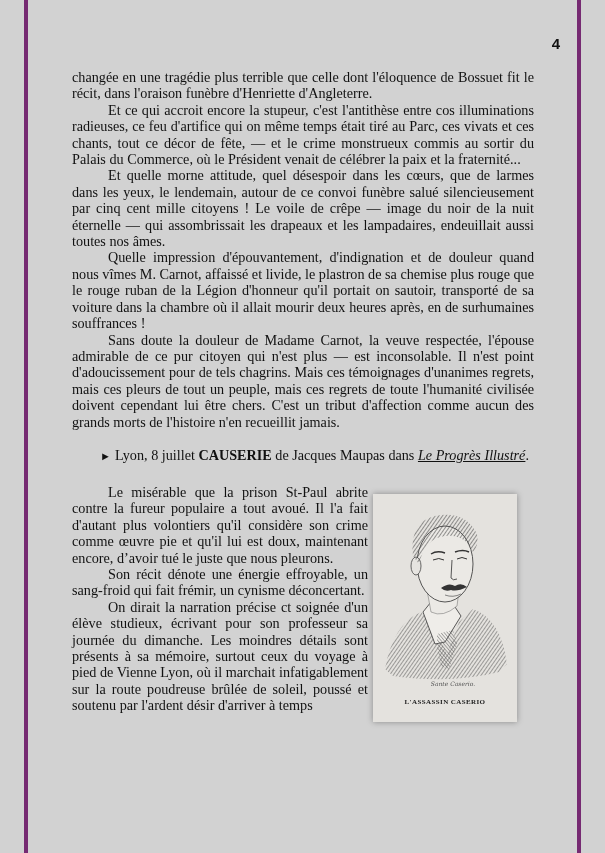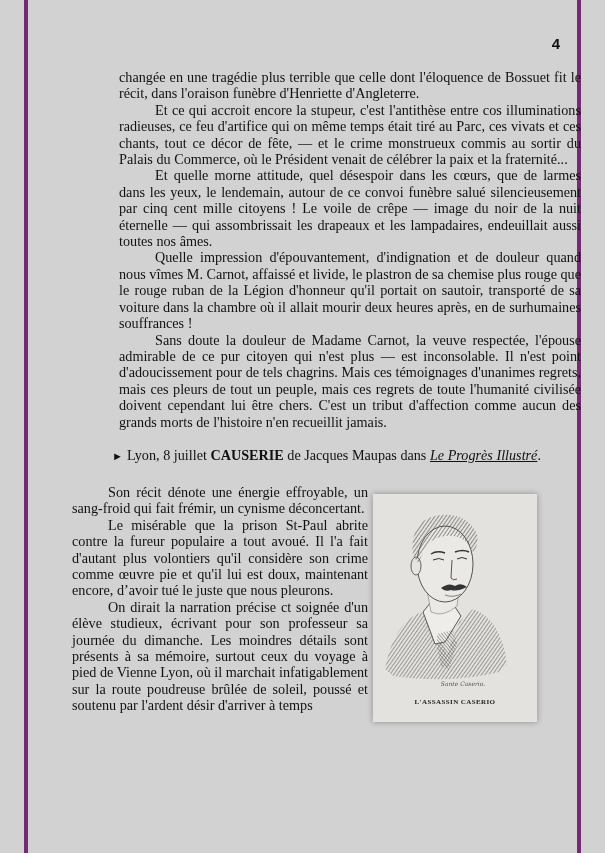--- a/index.html
+++ b/index.html
@@ -19,34 +19,34 @@
     position: absolute; top: 35px; left: 520px; width: 40px; text-align: right;
     font-family: "Liberation Sans", "DejaVu Sans", sans-serif;
     font-weight: bold; font-size: 15px; color: #111;
   }
   .text {
     position: absolute; left: 72px; width: 462px;
     font-size: 14.2px; line-height: 16.4px; text-align: justify;
   }
   .text p { margin: 0; text-indent: 36px; }
   .text p.noindent { text-indent: 0; }
-  .section1 { top: 69px; margin-left: 47px; }
+  .section1 { top: 69px; }
   .heading {
-    position: absolute; top: 447px; left: 112px; width: 440px;
+    position: absolute; top: 447px; left: 100px; width: 440px;
     font-size: 14.2px; line-height: 16.4px; white-space: nowrap;
   }
   .heading .arrow { font-size: 11px; margin-right: 4px; }
   .heading b { font-weight: bold; }
   .heading .pub { font-style: italic; text-decoration: underline; }
   .section2 { top: 484px; }
   .section2 .float-spacer {
     float: right; width: 166px; height: 264px;
   }
   .portrait {
-    position: absolute; left: 373px; top: 494px; width: 164px; height: 228px;
+    position: absolute; left: 373px; top: 494px; width: 144px; height: 228px;
     background: #e4e2de;
     box-shadow: 0 0 6px rgba(0,0,0,0.35);
   }
   .portrait svg { position: absolute; left: 0; top: 0; }
   .portrait .signature {
     position: absolute; left: 0; right: 0; top: 186px; text-align: center;
     font-family: "DejaVu Serif", serif; font-style: italic;
     font-size: 6px; color: #555; padding-left: 16px;
   }
   .portrait .caption {
@@ -73,22 +73,22 @@
 
 <div class="heading">
   <span class="arrow">►</span><span>Lyon, 8 juillet</span>
   <b>CAUSERIE</b>
   <span>de Jacques Maupas dans</span>
   <span class="pub">Le Progrès Illustré</span><span>.</span>
 </div>
 
 <div class="text section2">
   <div class="float-spacer"></div>
+  <p>Le misérable que la prison St-Paul abrite contre la fureur populaire a tout avoué. Il l'a fait d'autant plus volontiers qu'il considère son crime comme œuvre pie et qu'il lui est doux, maintenant encore, d’avoir tué le juste que nous pleurons.</p>
   <p>Son récit dénote une énergie effroyable, un sang-froid qui fait frémir, un cynisme déconcertant.</p>
-  <p>Le misérable que la prison St-Paul abrite contre la fureur populaire a tout avoué. Il l'a fait d'autant plus volontiers qu'il considère son crime comme œuvre pie et qu'il lui est doux, maintenant encore, d’avoir tué le juste que nous pleurons.</p>
   <p>On dirait la narration précise ct soignée d'un élève studieux, écrivant pour son professeur sa journée du dimanche. Les moindres détails sont présents à sa mémoire, surtout ceux du voyage à pied de Vienne Lyon, où il marchait infatigablement sur la route poudreuse brûlée de soleil, poussé et soutenu par l'ardent désir d'arriver à temps</p>
 </div>
 
 <div class="portrait">
   <svg width="140" height="228" viewBox="0 0 140 228">
     <defs>
       <pattern id="hatch" width="3" height="3" patternUnits="userSpaceOnUse" patternTransform="rotate(35)">
         <line x1="0" y1="0" x2="0" y2="3" stroke="#444" stroke-width="1.1"></line>
       </pattern>
       <pattern id="hatch2" width="2.5" height="2.5" patternUnits="userSpaceOnUse" patternTransform="rotate(-40)">

